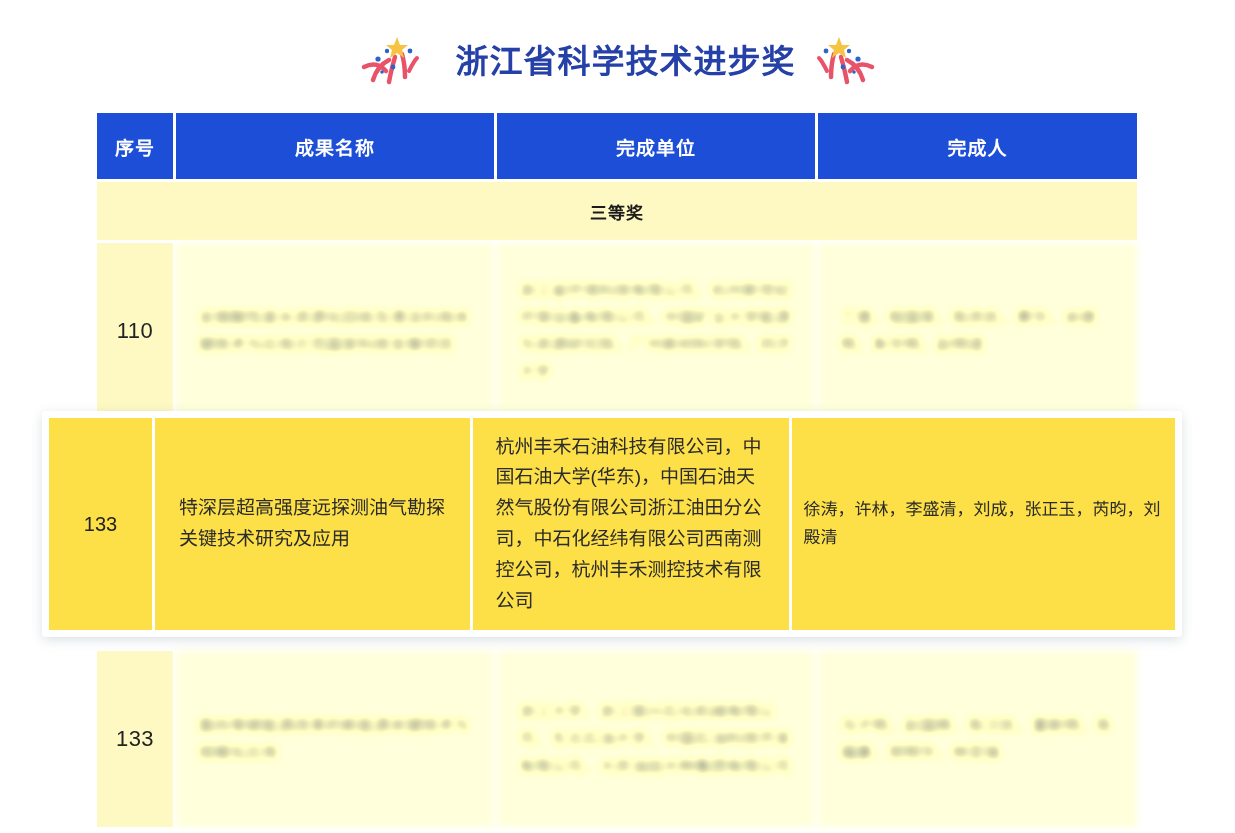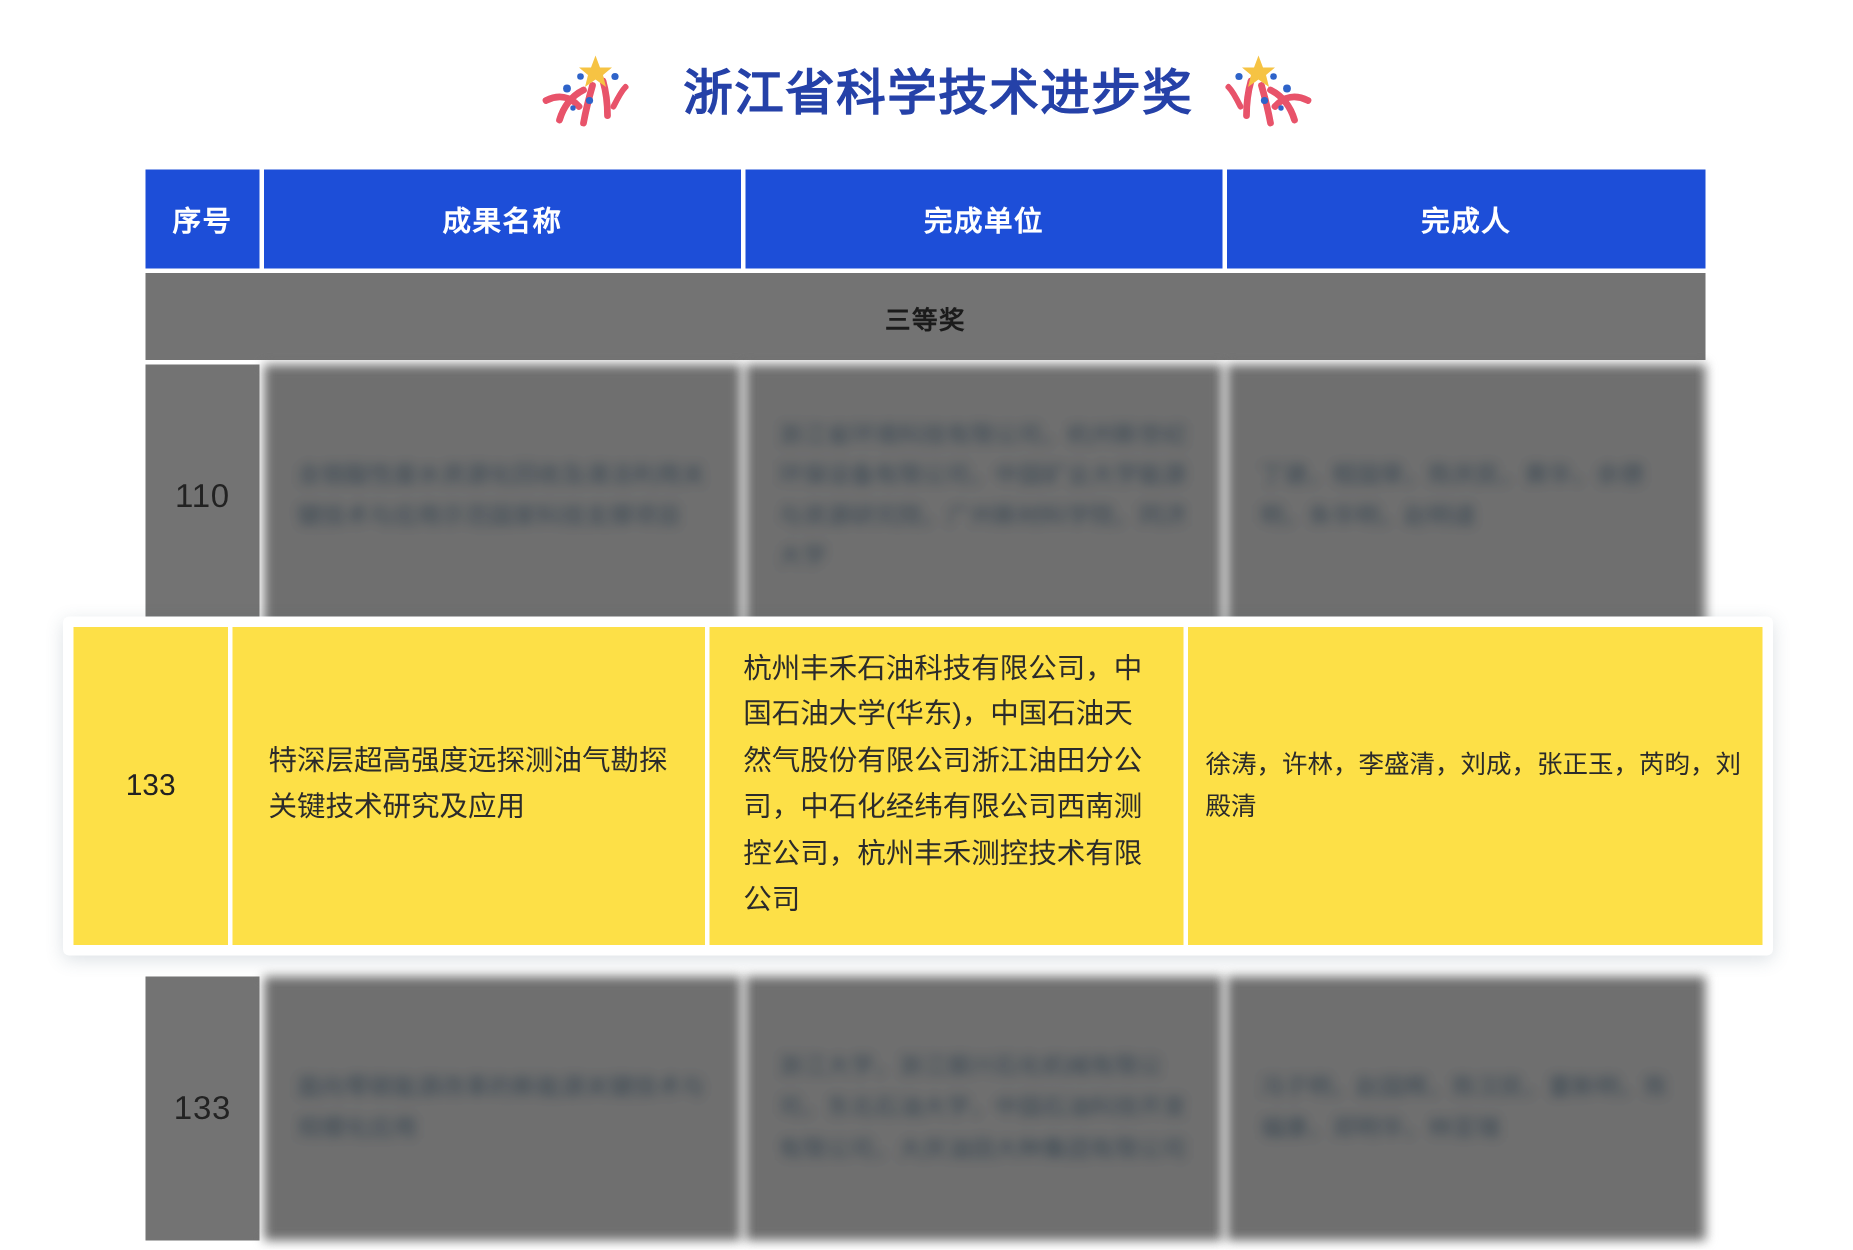--- a/index.html
+++ b/index.html
@@ -71,21 +71,21 @@
     font-size: 19px;
     font-weight: bold;
     height: 66px;
     text-align: center;
     vertical-align: middle;
     letter-spacing: 1px;
     padding: 0;
   }
 
   .award-table td {
-    background: #737373;
+    background: #fef9c3;
     vertical-align: middle;
     padding: 0;
   }
 
   .group-cell {
     height: 58px;
     text-align: center;
     font-size: 17px;
     font-weight: bold;
     color: #1b1b1b;

